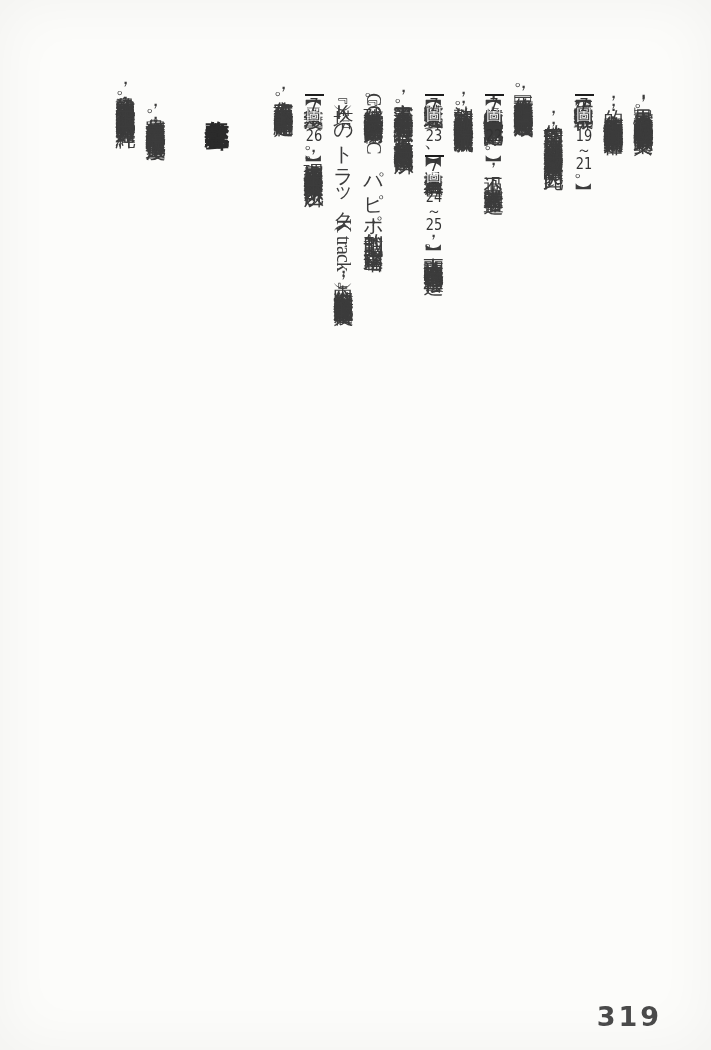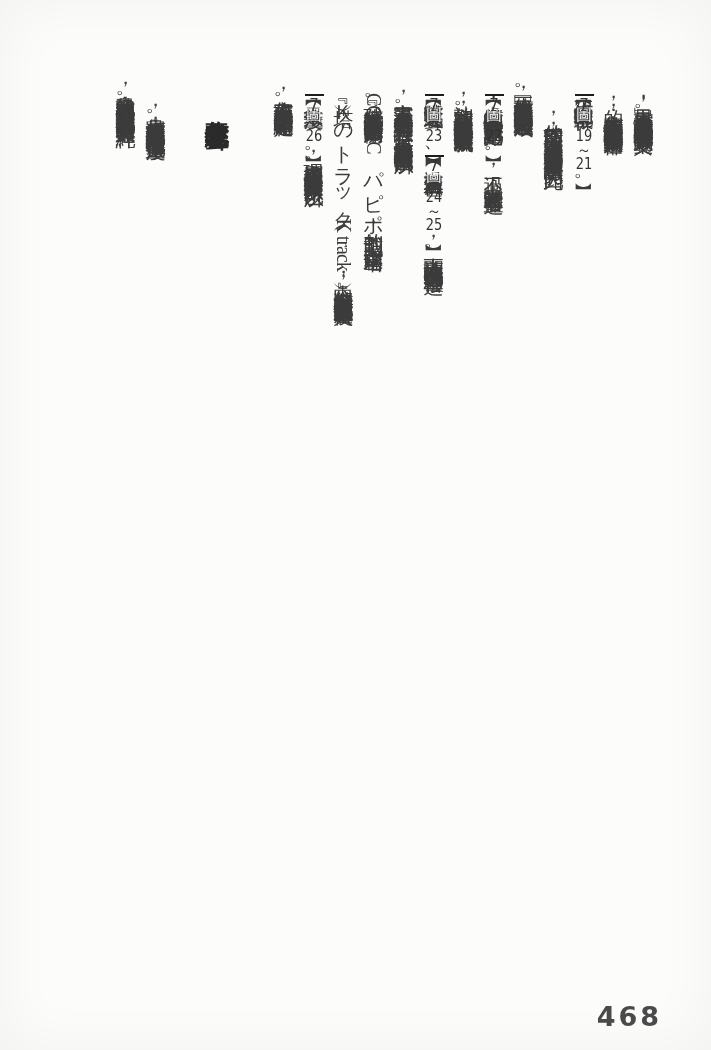--- a/index.html
+++ b/index.html
@@ -76,14 +76,14 @@
       <div class="col">聲或迷之驚嘆號<span class="figref"><span class="fig-bracket">【</span><span class="fig-box">圖</span><span class="fig-ch">7</span><span class="fig-ch">-</span><span class="tcy">23</span><span class="fig-bracket">】</span></span>、甚至用無聲蓋過<span class="figref"><span class="fig-bracket">【</span><span class="fig-box">圖</span><span class="fig-ch">7</span><span class="fig-ch">-</span><span class="tcy">24</span><span class="fig-ch">～</span><span class="tcy">25</span><span class="fig-bracket">】</span></span>，也能夠流暢地閱讀下去。這種修正基</div>
       <div class="col">本上不算漫畫家，應該算是編輯方的創意。只是，老是用對話框讀者也會看膩，所以偶爾也要來</div>
       <div class="col">點變化球。例如法蘭西書院的美少女漫畫雜誌『COMIC パピポ』上刊載的，塔山森（即森山</div>
       <div class="col">塔）『Ｋのトラック（K track）』中，便故意把分鏡斷在男女的結合部位，使其看起來像普通的</div>
       <div class="col">漫畫效果<span class="figref"><span class="fig-bracket">【</span><span class="fig-box">圖</span><span class="fig-ch">7</span><span class="fig-ch">-</span><span class="tcy">26</span><span class="fig-bracket">】</span></span>。而在單行本中因為拿掉了這層處理，所以大家才知道原來那是修正。所以也</div>
       <div class="col">有些新表現不是在作家，而是在編輯們的手中誕生出來的。</div>
       <h2 class="heading">作家也並非默不作聲</h2>
       <div class="col indent">對修正最感冒的應該是作家，而他們並不只是默不作聲地看著。漫畫家也發明了一種手法，</div>
       <div class="col">反過來利用修正來傳達自己的訊息，那就是「訊息修正」法。雖然有些並不是為了反抗修正，純粹</div>
     </div>
-  <div class="page-number">468</div>
+  <div class="page-number">319</div>
 </div>
 
 </body></html>

